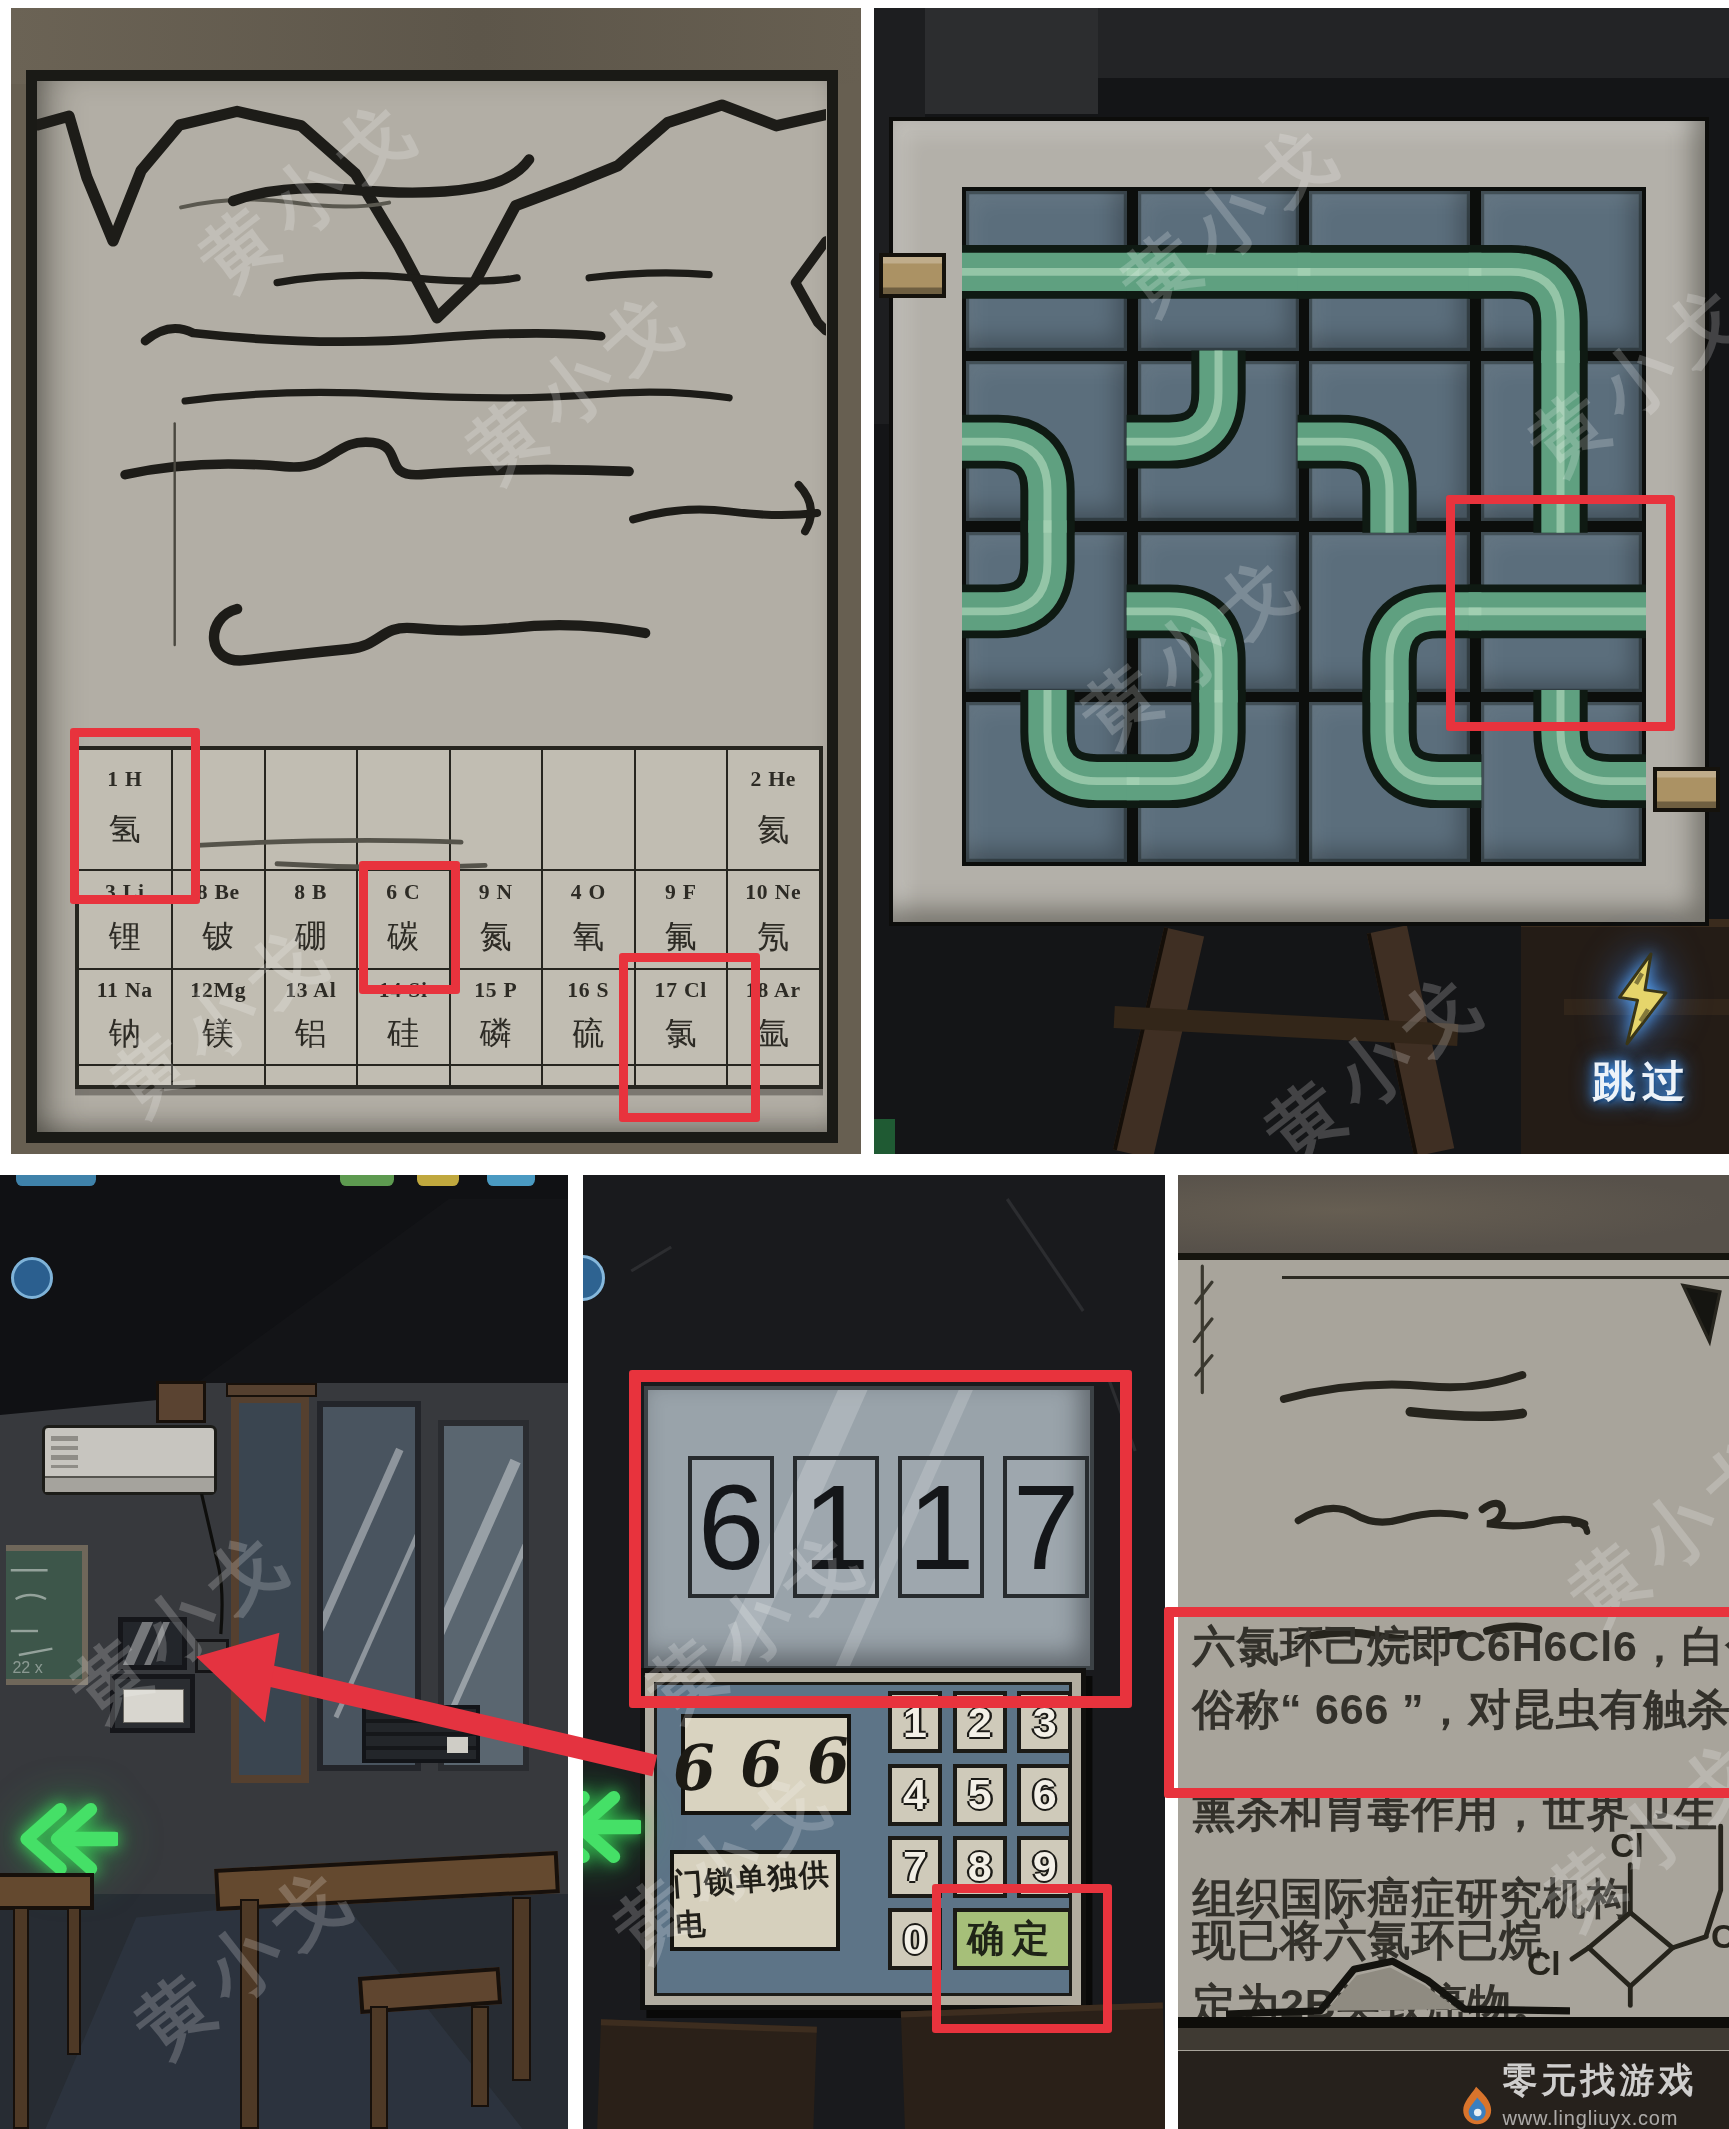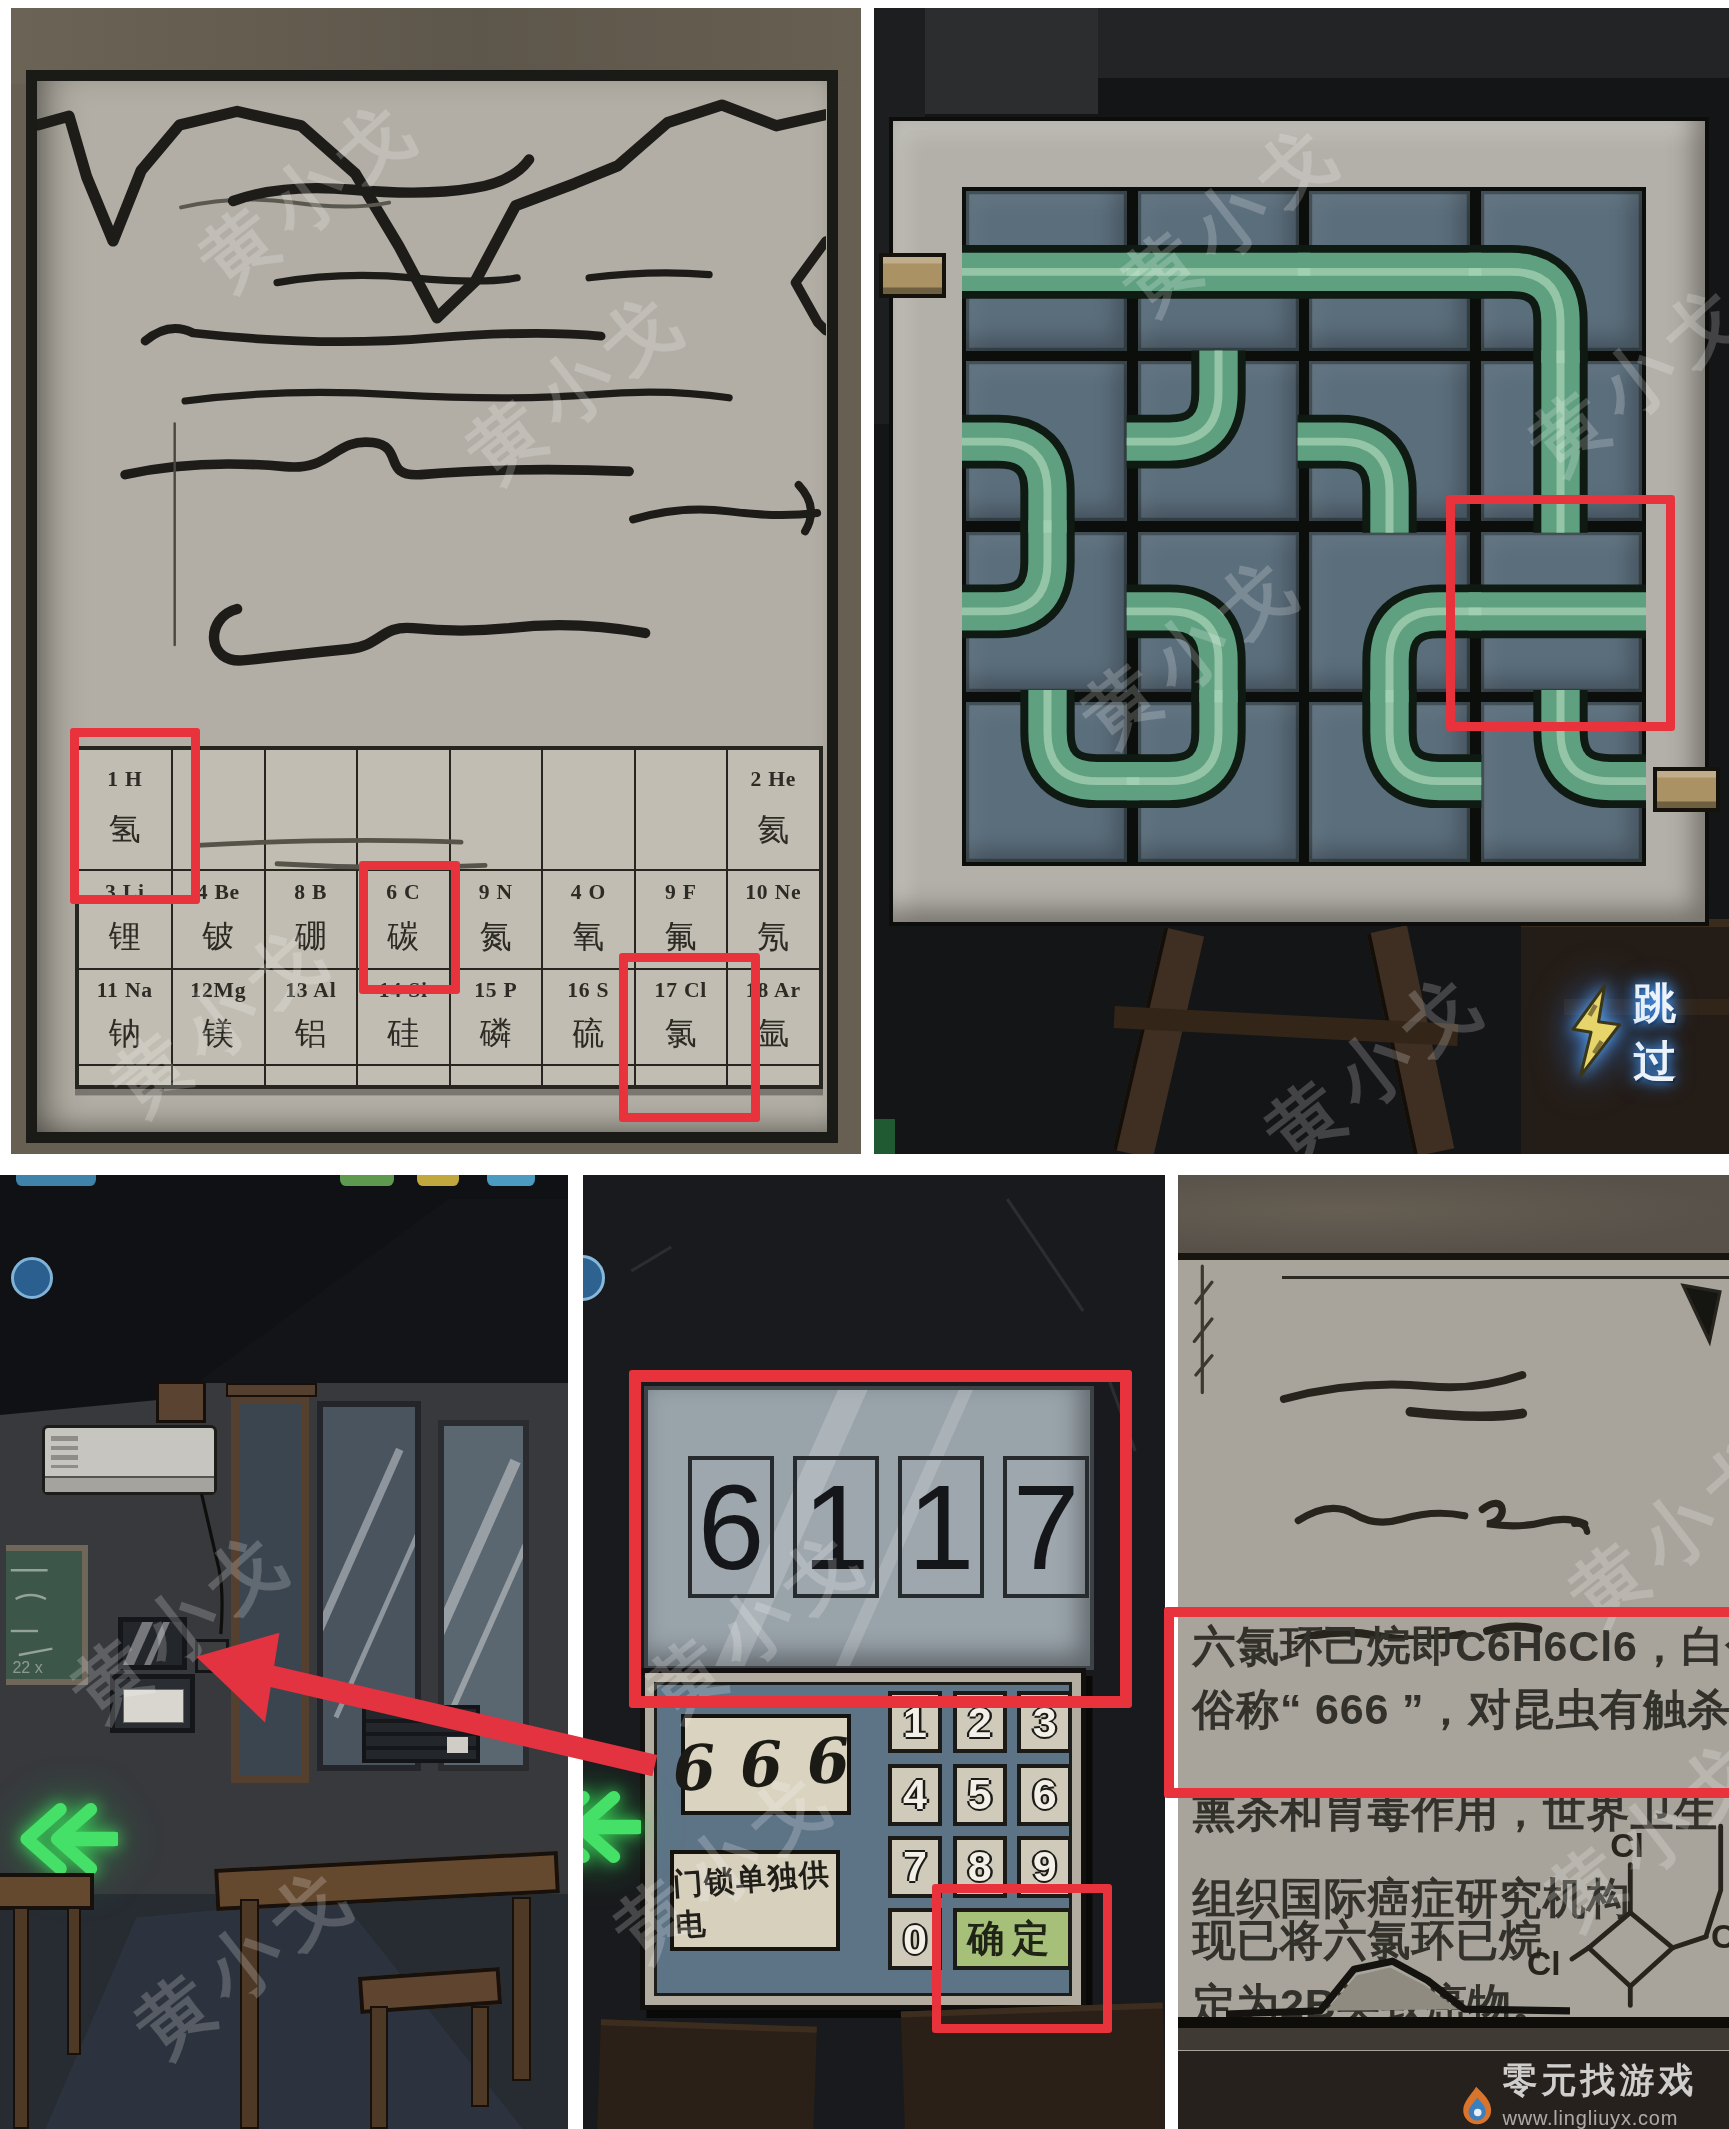--- a/index.html
+++ b/index.html
@@ -53,21 +53,21 @@
       grid-template-columns:repeat(4,1fr);grid-template-rows:repeat(4,1fr);gap:10.4px;
       background:#0c0e0c;border:4.8px solid #0c0e0c;box-sizing:border-box;}
   .tile{background:#5b6e7c;
       box-shadow:inset 0 0 0 3.2px rgba(10,14,12,.35), inset 8px 9.6px 21px rgba(255,255,255,.08),
                  inset -9.6px -11.2px 22.4px rgba(0,0,0,.28);}
   #pipe-svg{position:absolute;left:69px;top:66px;width:684px;height:679px;}
   .fitting{position:absolute;background:#ab9264;border:4.8px solid #15120c;box-sizing:border-box;
       box-shadow:inset 0 6.4px 0 rgba(255,255,255,.25), inset 0 -6.4px 0 rgba(0,0,0,.35);z-index:5;}
   .easel-leg{position:absolute;background:#3f2f23;border-left:4.8px solid #140e08;}
   .skip{position:absolute;left:684px;top:943px;width:168px;height:160px;display:flex;
-      flex-direction:row;align-items:center;justify-content:center;cursor:pointer;}
+      flex-direction:column;align-items:center;justify-content:center;cursor:pointer;}
   .skip svg{filter:drop-shadow(0 0 8px rgba(90,170,255,.95)) drop-shadow(0 0 21px rgba(60,140,255,.8));}
   .skip-label{font-size:43px;font-weight:700;color:#eef3f8;letter-spacing:6.4px;margin-top:4.8px;
       text-shadow:0 0 11.2px #4aa0ff,0 0 22.4px #2f7fe0,1.6px 1.6px 1.6px #000;}
 
   
   #panel-classroom{left:0;top:1175px;width:568px;height:954px;background:#131417;}
   .bl-wall{position:absolute;left:0;top:208px;width:568px;height:516px;background:#37393d;}
   .bl-ceiling{position:absolute;left:0;top:0;width:568px;height:240px;background:#101114;
       clip-path:polygon(0 0,0 100%,31% 93%,79% 10%,100% 10%,100% 0);}
   .bl-floor{position:absolute;left:0;top:719px;width:568px;height:235px;background:#272c33;}
@@ -213,21 +213,21 @@
               <div class="pt-num">2 He</div>
               <div class="pt-name">氦</div>
             </div>
           </div>
           <div class="pt-row">
             <div class="pt-cell">
               <div class="pt-num">3 Li</div>
               <div class="pt-name">锂</div>
             </div>
             <div class="pt-cell">
-              <div class="pt-num">4 Be</div>
+              <div class="pt-num">8 Be</div>
               <div class="pt-name">铍</div>
             </div>
             <div class="pt-cell">
               <div class="pt-num">8 B</div>
               <div class="pt-name">硼</div>
             </div>
             <div class="pt-cell">
               <div class="pt-num">6 C</div>
               <div class="pt-name">碳</div>
             </div>

